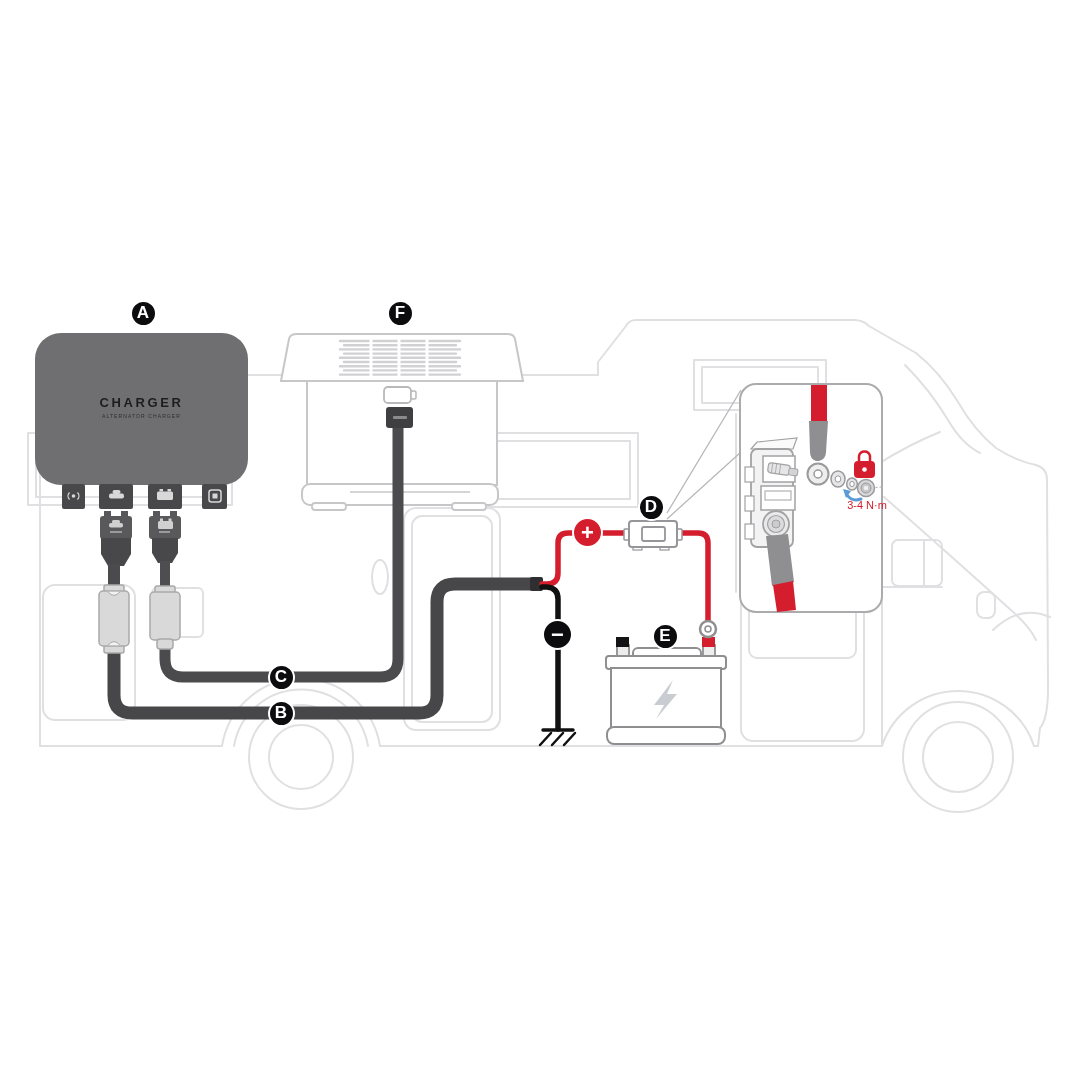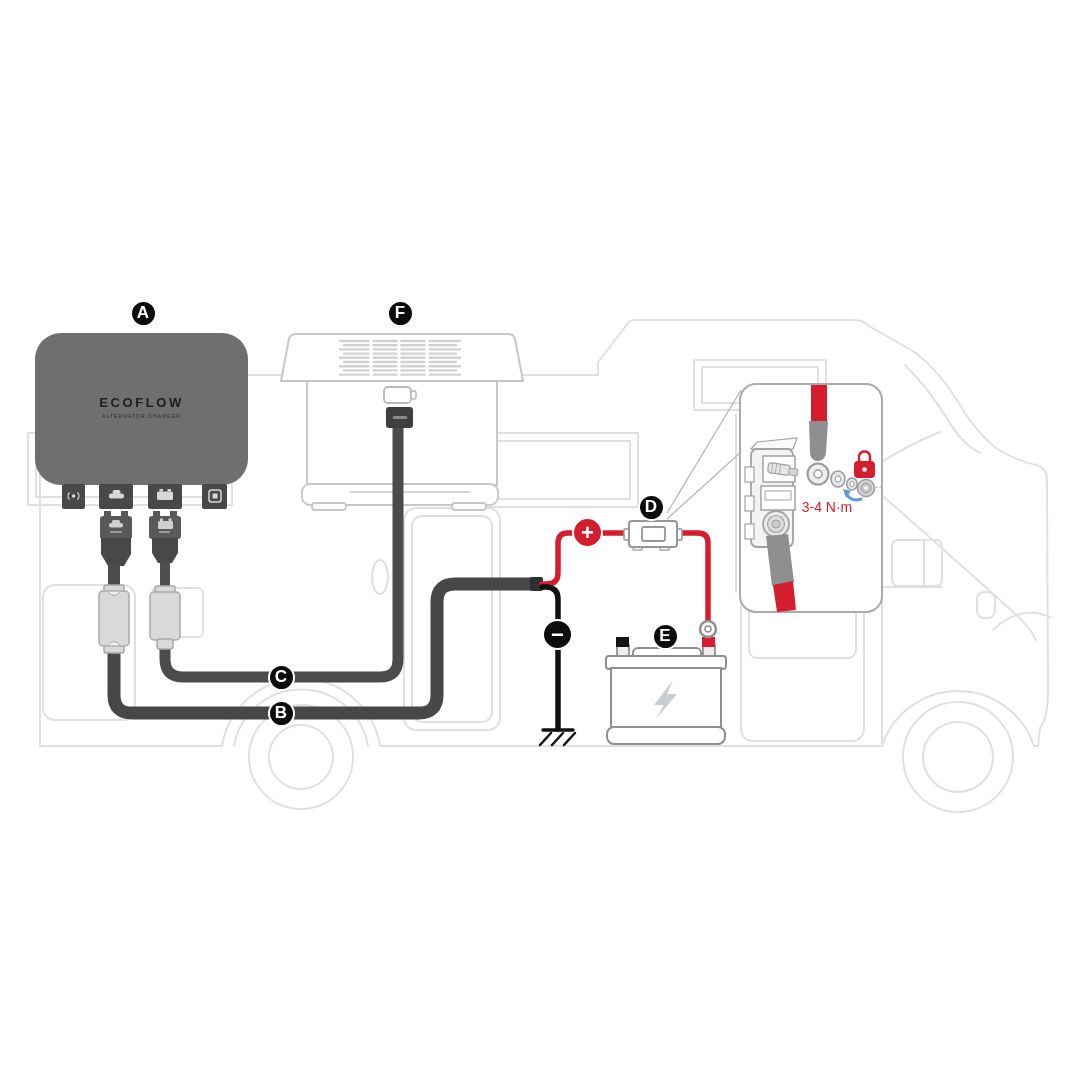--- a/index.html
+++ b/index.html
@@ -10,22 +10,22 @@
           color:#fff;font-weight:bold;font-size:17px;display:flex;align-items:center;
           justify-content:center;border:2px solid #fff;box-sizing:border-box;z-index:5;}
   .badge{position:absolute;width:31px;height:31px;border-radius:50%;color:#fff;
          font-weight:bold;font-size:22px;line-height:1;display:flex;align-items:center;
          justify-content:center;border:2px solid #fff;box-sizing:border-box;z-index:5;}
   #plus-badge{left:572px;top:517px;background:#d51e2d;}
   #minus-badge{left:542px;top:619px;background:#0c0c0e;}
   #logo-block{position:absolute;left:73px;top:395px;width:137px;text-align:center;z-index:4;}
   #logo-brand{font-size:13px;font-weight:bold;letter-spacing:2.6px;color:#1d1d1f;}
   #logo-sub{font-size:5px;letter-spacing:1.1px;color:#2e2e30;margin-top:3px;}
-  #torque-label{position:absolute;left:788px;top:499px;width:78px;text-align:center;
-                font-size:14px;color:#d51e2d;z-index:6;}
+  #torque-label{position:absolute;left:828px;top:499px;width:78px;text-align:center;
+                font-size:11px;color:#d51e2d;z-index:6;}
 </style>
 </head>
 <body>
 
 <div id="stage">
 <svg id="art" width="1080" height="1080" viewBox="0 0 1080 1080">
 
   <g fill="none" stroke="#e0e0e3" stroke-width="2" stroke-linecap="round" stroke-linejoin="round">
     <path d="M40,746 L40,396 Q40,375 61,375 L598,375"></path>
     <path d="M598,375 L598,362 L626,326 Q629,320 636,320 L854,320 Q863,320 869,326 L916,353"></path>
@@ -245,18 +245,18 @@
   <div class="marker" style="left:386.5px;top:299.5px">F</div>
   <div class="marker" style="left:637.5px;top:493.5px">D</div>
   <div class="marker" style="left:651.5px;top:622.5px">E</div>
   <div class="marker" style="left:267.5px;top:663.5px">C</div>
   <div class="marker" style="left:267.5px;top:699.5px">B</div>
 
   <div class="badge" id="plus-badge">+</div>
   <div class="badge" id="minus-badge">−</div>
 
   <div id="logo-block">
-    <div id="logo-brand">ECOFLOW</div>
+    <div id="logo-brand">CHARGER</div>
     <div id="logo-sub">ALTERNATOR CHARGER</div>
   </div>
 
   <div id="torque-label">3-4 N·m</div>
 </div>
 
 </body></html>

